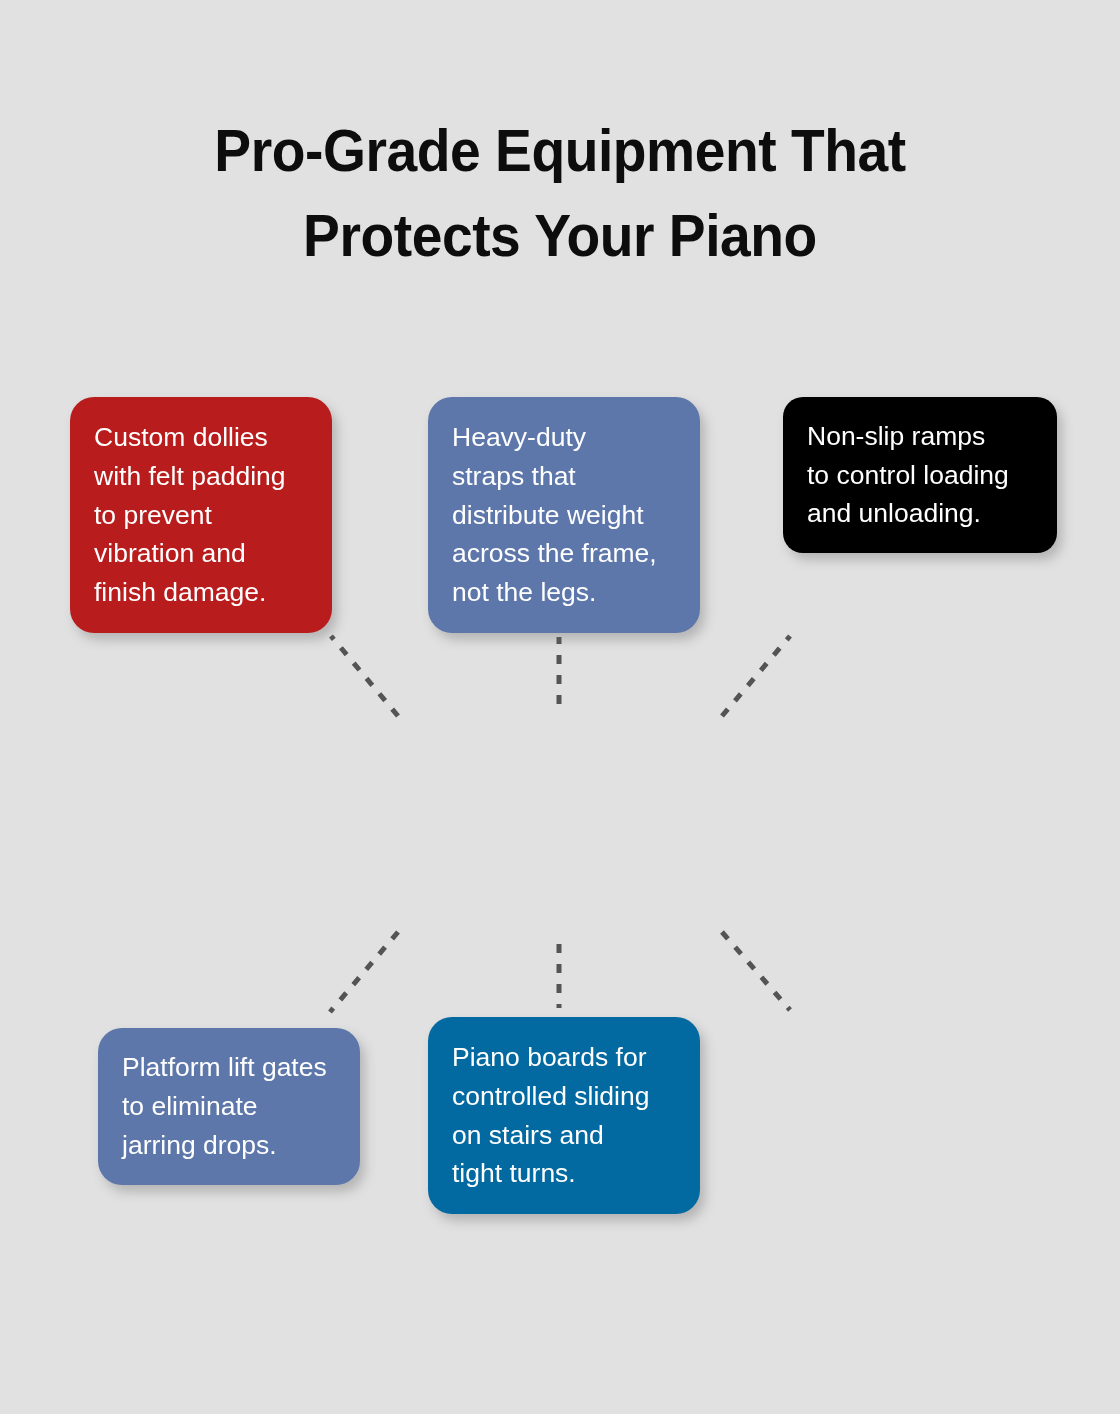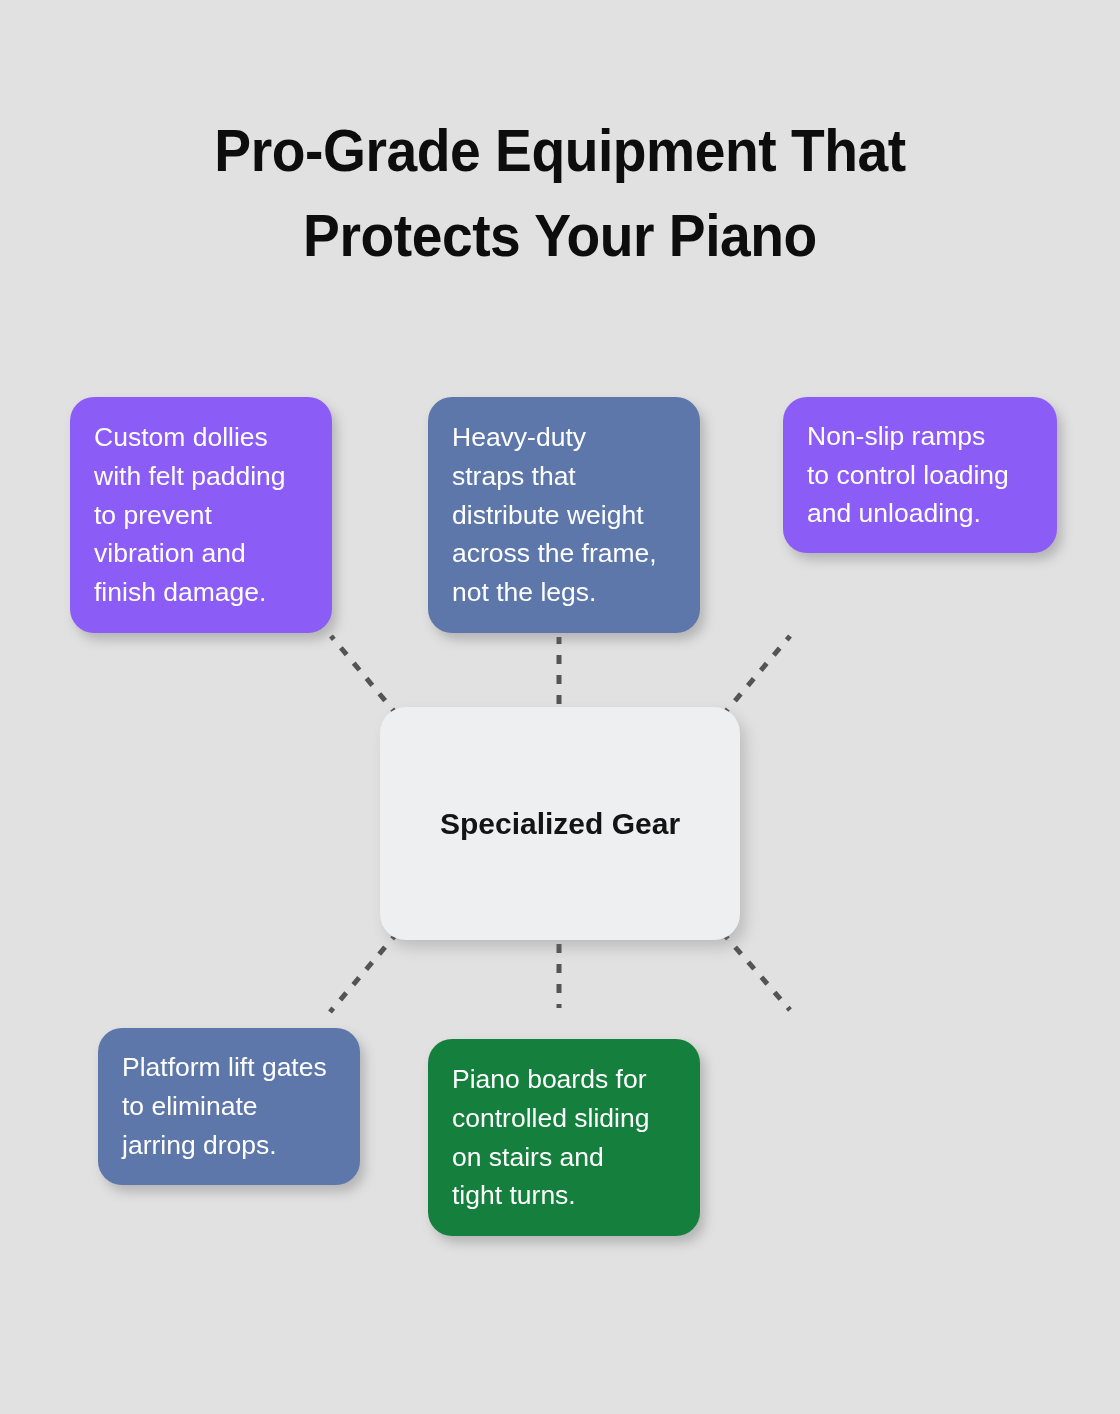--- a/index.html
+++ b/index.html
@@ -100,53 +100,50 @@
 
   <svg id="connectors" viewBox="0 0 1120 1414" width="1120" height="1414">
     <line x1="398" y1="716" x2="331" y2="636" stroke="#545454"></line>
     <line x1="559" y1="704" x2="559" y2="637" stroke="#545454"></line>
     <line x1="722" y1="716" x2="790" y2="636" stroke="#545454"></line>
     <line x1="398" y1="932" x2="330" y2="1012" stroke="#545454"></line>
     <line x1="559" y1="944" x2="559" y2="1008" stroke="#545454"></line>
     <line x1="722" y1="932" x2="790" y2="1010" stroke="#545454"></line>
   </svg>
 
-  <div class="node" id="node-0" style="background: #8b5cf6;">
+  <div class="node" id="node-0" style="background: #b91c1c;">
     <span>Custom dollies
 with felt padding
 to prevent
 vibration and
 finish damage.</span>
   </div>
 
   <div class="node" id="node-1" style="background: rgb(93, 119, 170);">
     <span>Heavy-duty
 straps that
 distribute weight
 across the frame,
 not the legs.</span>
   </div>
 
-  <div class="node" id="node-2" style="background: #8b5cf6;">
+  <div class="node" id="node-2" style="background: #000000; border-radius: 20px;">
     <span>Non-slip ramps
 to control loading
 and unloading.</span>
   </div>
 
-  <div class="node center" id="node-center" style="background: rgb(238, 239, 241);">
-    <span>Specialized Gear</span>
-  </div>
 
   <div class="node" id="node-3" style="background: rgb(93, 119, 170);">
     <span>Platform lift gates
 to eliminate
 jarring drops.</span>
   </div>
 
-  <div class="node" id="node-4" style="background: #15803d; margin-top: 22px;">
+  <div class="node" id="node-4" style="background: #0369a1;">
     <span>Piano boards for
 controlled sliding
 on stairs and
 tight turns.</span>
   </div>
 
 
 </div>
 
 </body></html>

